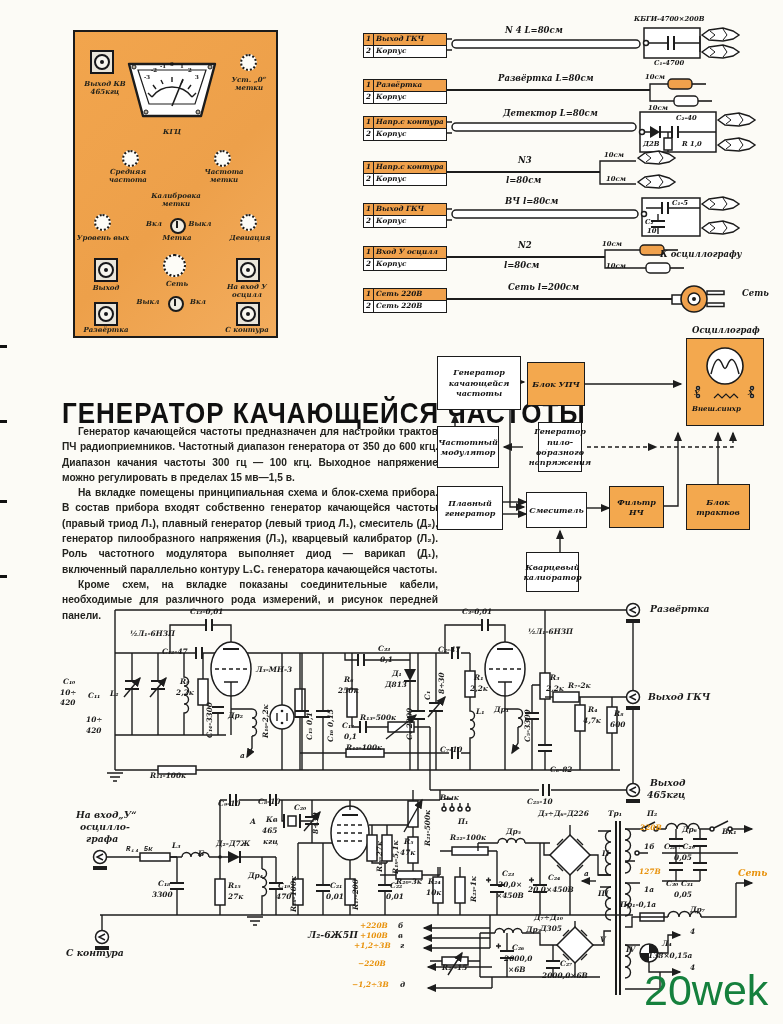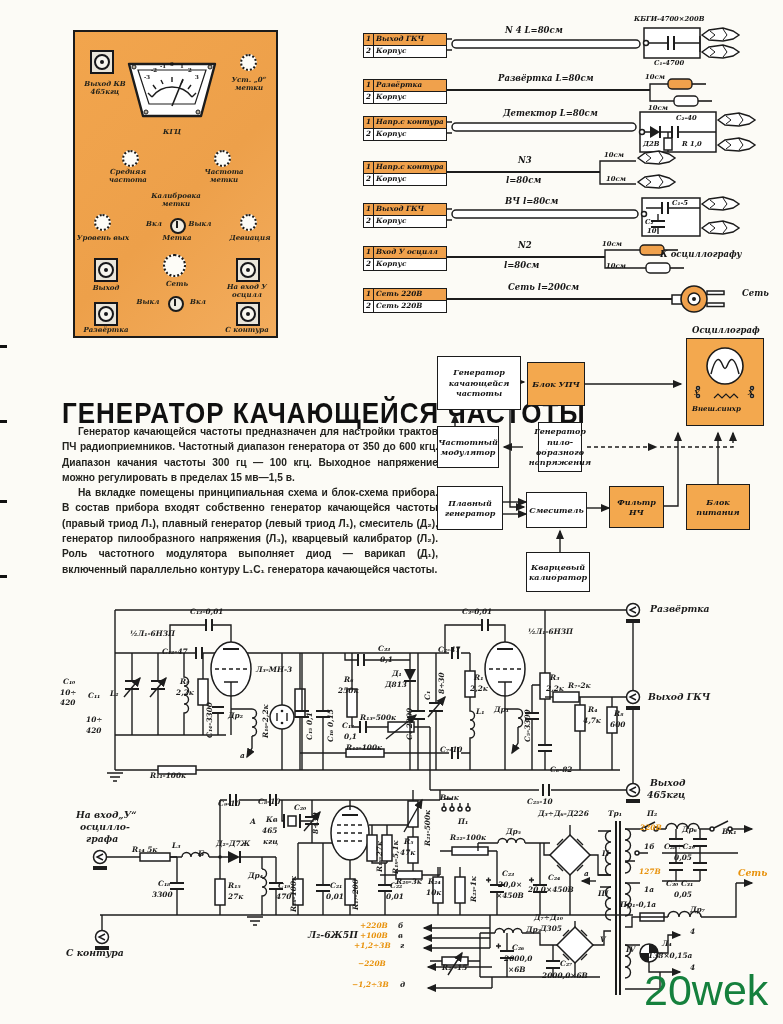--- a/index.html
+++ b/index.html
@@ -289,20 +289,21 @@
   <span class="clab s" style="left:602px;top:240px">10см</span>
   <span class="clab s" style="left:606px;top:262px">10см</span>
   <span class="clab" style="left:660px;top:249px">К осциллографу</span>
   <span class="clab" style="left:508px;top:282px">Сеть  l=200см</span>
   <span class="clab" style="left:742px;top:288px">Сеть</span>
 
   <h1 class="title">ГЕНЕРАТОР КАЧАЮЩЕЙСЯ ЧАСТОТЫ</h1>
   <div class="art">
     <p>Генератор качающейся частоты предназначен для настройки трактов ПЧ радиоприемников. Частотный диапазон генератора от 350 до 600 кгц. Диапазон качания частоты 300 гц — 100 кгц. Выходное напряжение можно регулировать в пределах 15 мв—1,5 в.</p>
     <p>На вкладке помещены принципиальная схема и блок-схема прибора. В состав прибора входят собственно генератор качающейся частоты (правый триод Л₁), плавный генератор (левый триод Л₁), смеситель (Д₂), генератор пилообразного напряжения (Л₃), кварцевый калибратор (Л₂). Роль частотного модулятора выполняет диод — варикап (Д₁), включенный параллельно контуру L₁C₁ генератора качающейся частоты.</p>
+    <p>Кроме схем, на вкладке показаны соединительные кабели, необходимые для различного рода измерений, и рисунок передней панели.</p>
   </div>
 
   <svg width="783" height="620" style="left:0;top:0">
     <path class="w" d="M521,382 H524" marker-end="url(#ah)"></path>
     <path class="w" d="M585,384 H681" marker-end="url(#ah)"></path>
     <path class="w" d="M455,426 V415" marker-end="url(#ah)"></path>
     <path class="w" d="M523,447 H504" marker-end="url(#ah)"></path>
     <path class="w dash" d="M587,447 H656" marker-end="url(#ah)"></path>
     <path class="w dash" d="M660,447 H733 V433" marker-end="url(#ah)"></path>
     <path class="w" d="M510,384 V507 H524" marker-end="url(#ah)"></path>
@@ -327,22 +328,22 @@
     <path d="M28,60 l4,-4 l4,4 l4,-4 l4,4 l4,-4 l4,4" fill="none" stroke="#1b1b1b" stroke-width="1.2"></path>
   </svg>
   <span class="bdsmall" style="left:694px;top:388px">У</span>
   <span class="bdsmall" style="left:748px;top:388px">X</span>
   <span class="bdsmall" style="left:692px;top:404px">Внеш.синхр</span>
   <div class="bdbox" style="left:437px;top:426px;width:62px;height:42px">Частотный модулятор</div>
   <div class="bdbox" style="left:538px;top:422px;width:44px;height:50px">Генератор пило-образного напряжения</div>
   <div class="bdbox" style="left:437px;top:486px;width:66px;height:44px">Плавный генератор</div>
   <div class="bdbox" style="left:526px;top:492px;width:61px;height:36px">Смеситель</div>
   <div class="bdbox or" style="left:609px;top:486px;width:55px;height:42px">Фильтр НЧ</div>
-  <div class="bdbox or" style="left:686px;top:484px;width:64px;height:46px">Блок питания</div>
-  <div class="bdbox" style="left:526px;top:552px;width:64px;height:40px">Кварцевый калибратор</div>
+  <div class="bdbox or" style="left:686px;top:484px;width:64px;height:46px">Блок трактов</div>
+  <div class="bdbox" style="left:526px;top:552px;width:53px;height:40px">Кварцевый калибратор</div>
 
   <svg width="783" height="439" style="left:0;top:585px">
 
     <path class="w" d="M115,25 H626 M115,25 V185 M115,185 H620"></path>
     <path class="w" d="M115,68 H196 M202,68 H412 M115,150 H226"></path>
 
     <path class="w" d="M132,68 V96 M132,104 V150 M158,68 V96 M158,104 V150"></path>
     <path class="w2" d="M125,96 H139 M125,104 H139 M151,96 H165 M151,104 H165"></path>
     <path class="w" d="M124,112 L140,93" marker-end="url(#ah)"></path>
     <path class="w" d="M150,112 L166,93" marker-end="url(#ah)"></path>
@@ -629,21 +630,21 @@
       <span class="sl big" style="left: 650px; top: 604px;">Развёртка</span>
       <span class="sl big" style="left: 648px; top: 692px;">Выход ГКЧ</span>
       <span class="sl big" style="left: 650px; top: 778px;">Выход</span>
       <span class="sl big" style="left: 647px; top: 790px;">465кгц</span>
       <span class="sl" style="left: 527px; top: 798px;">С₂₅-10</span>
       <span class="sl" style="left: 218px; top: 800px;">С₉-10</span>
       <span class="sl" style="left: 258px; top: 798px;">С₈-10</span>
       <span class="sl big" style="left: 76px; top: 810px;">На вход„У“</span>
       <span class="sl big" style="left: 80px; top: 822px;">осцилло-</span>
       <span class="sl big" style="left: 86px; top: 834px;">графа</span>
-      <span class="sl" style="left: 132px; top: 846px;">R₁₄ 5к</span>
+      <span class="sl" style="left: 126px; top: 846px; font-family: Liberation Mono, monospace;">R₁₄ 5к</span>
       <span class="sl" style="left: 172px; top: 842px;">L₃</span>
       <span class="sl" style="left: 198px; top: 850px;">Б</span>
       <span class="sl" style="left: 216px; top: 840px;">Д₂-Д7Ж</span>
       <span class="sl" style="left: 158px; top: 880px;">С₁₈</span>
       <span class="sl" style="left: 152px; top: 891px;">3300</span>
       <span class="sl" style="left: 228px; top: 882px;">R₁₅</span>
       <span class="sl" style="left: 228px; top: 893px;">27к</span>
       <span class="sl" style="left: 248px; top: 872px;">Др₄</span>
       <span class="sl" style="left: 278px; top: 882px;">С₁₉</span>
       <span class="sl" style="left: 276px; top: 893px;">470</span>

